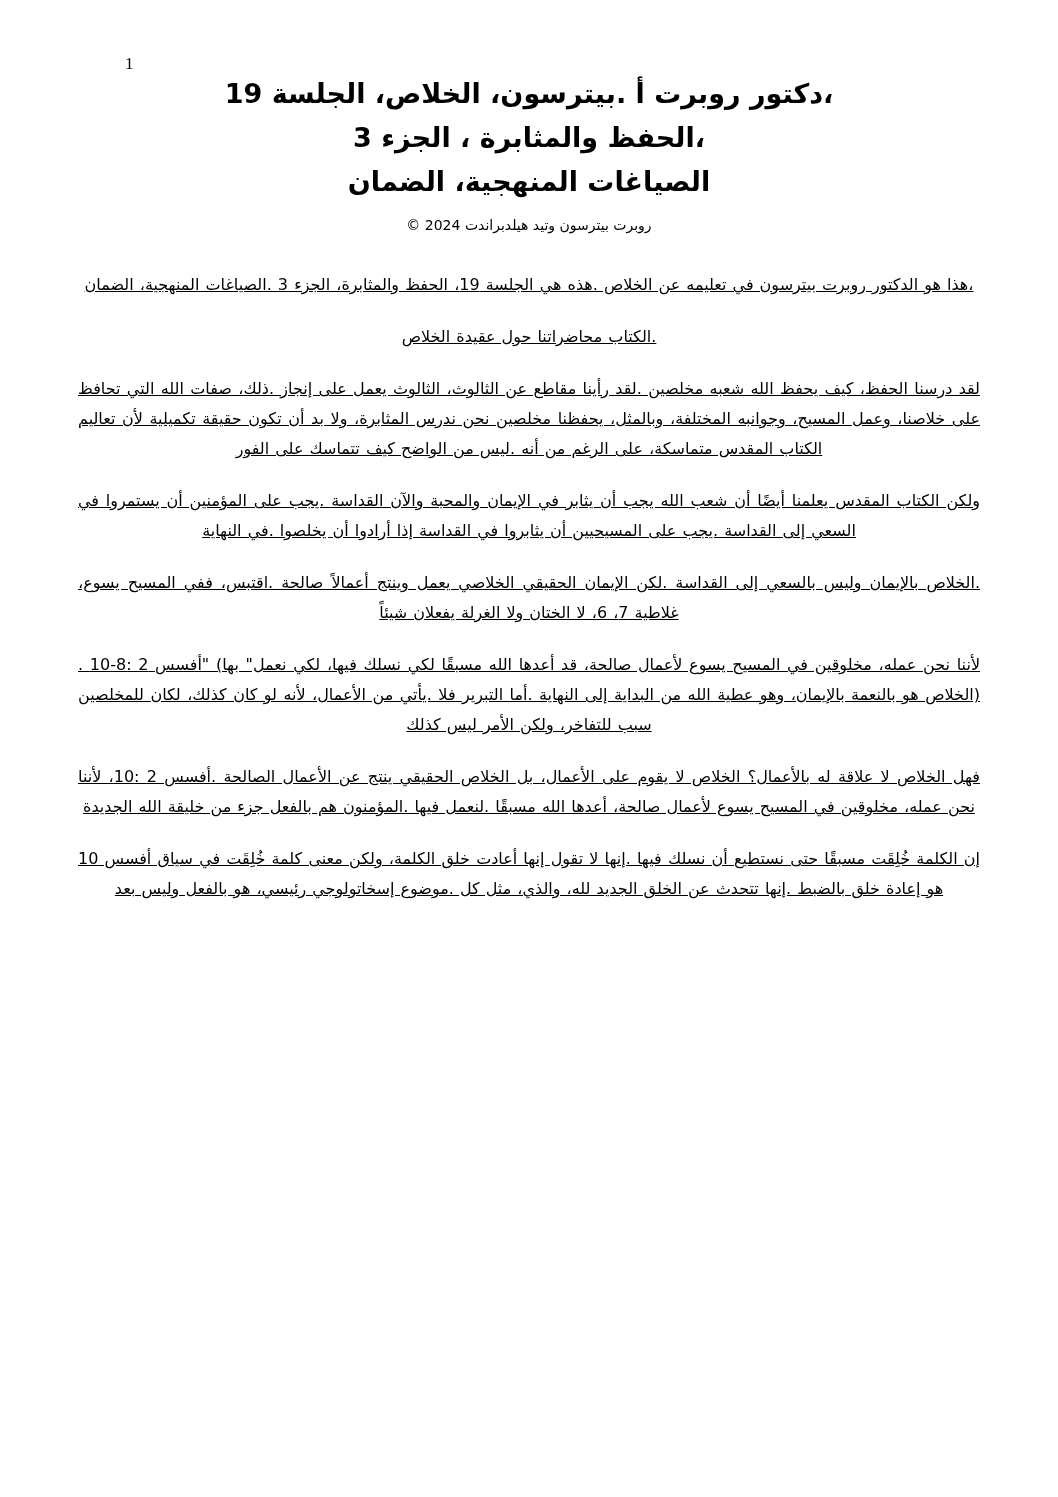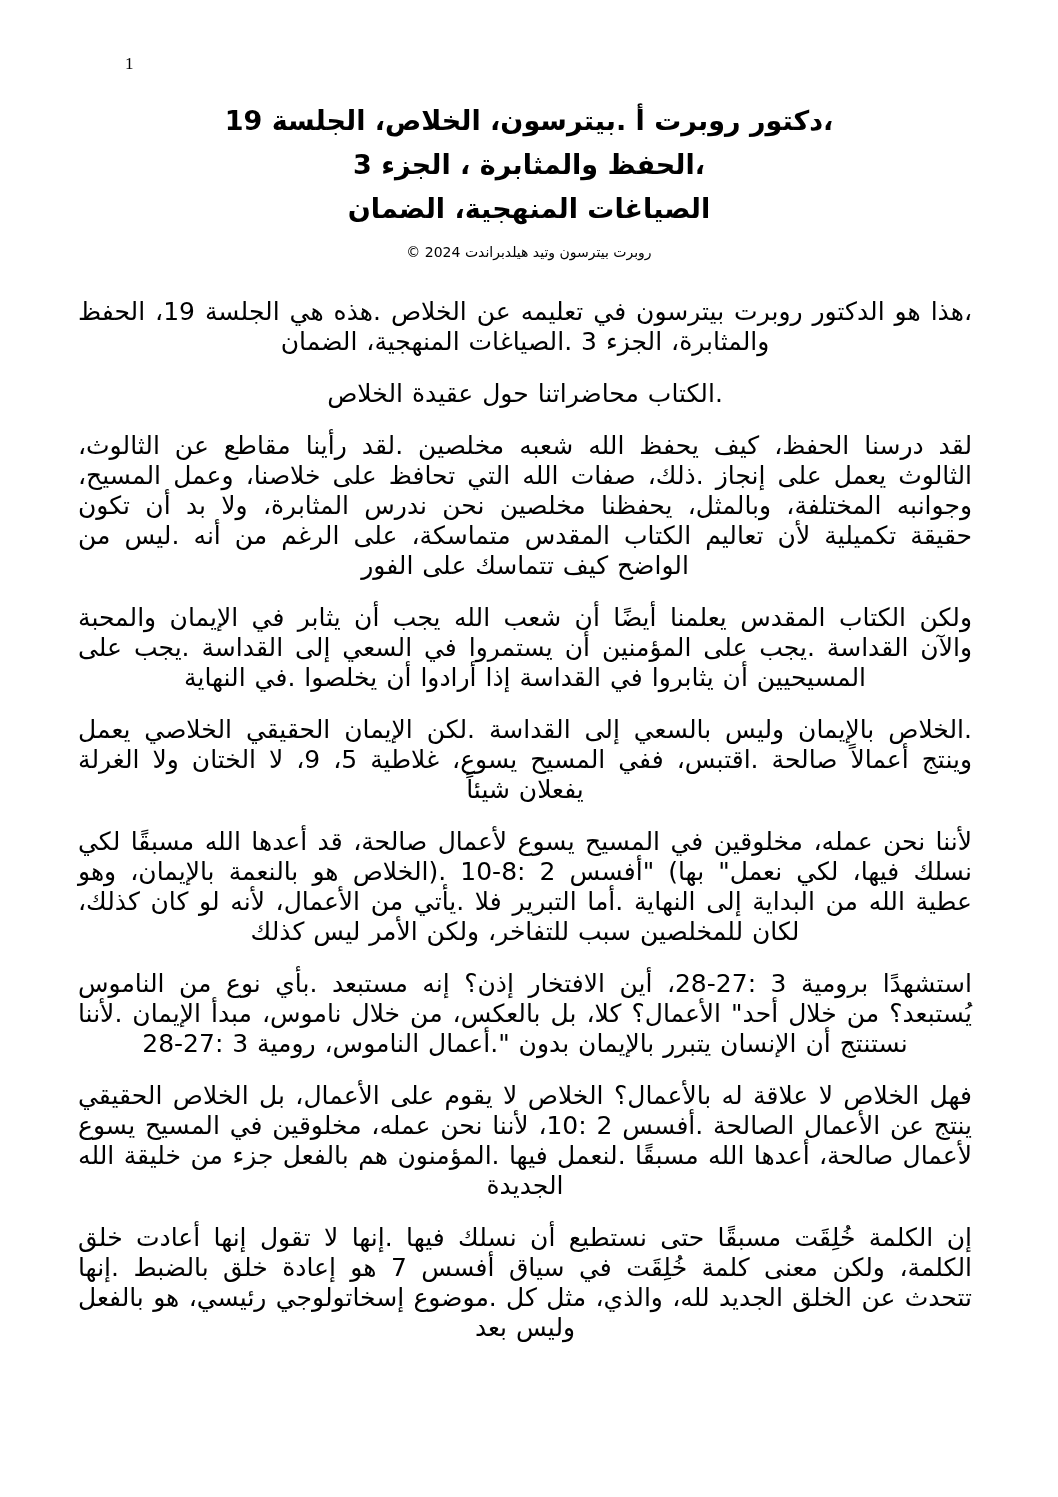--- a/index.html
+++ b/index.html
@@ -15,21 +15,21 @@
   }
   .page-number{
     position:absolute;
     top:54px;
     left:125px;
     font-family:"Liberation Serif",serif;
     font-size:17px;
     color:#000000;
   }
   .content{
-    padding:99px 78px 0 78px;
+    padding:72px 78px 0 78px;
     box-sizing:border-box;
   }
   .title-block{
     direction:rtl;
     text-align:center;
     font-weight:bold;
     font-size:27px;
     line-height:44px;
     color:#000000;
   }
@@ -40,24 +40,25 @@
     font-weight:normal;
     font-size:14px;
     line-height:30px;
     margin-top:6px;
   }
   .doc-body{margin-top:30px;}
   .para{
     direction:rtl;
     text-align:justify;
     text-align-last:center;
-    font-size:25px;
+    font-size:16px;
     line-height:30px;
-    margin:0 8px 22px 0;
+    margin:0 0 22px 0;
     word-spacing:1px;
+    text-decoration:underline;
   }
 </style>
 </head>
 <body>
 
 <div class="page">
 
   <div class="page-number">1</div>
 
   <div class="content">
@@ -67,21 +68,20 @@
       <div class="title-line">،الحفظ والمثابرة ، الجزء 3</div>
       <div class="title-line">الصياغات المنهجية، الضمان</div>
       <div class="byline">روبرت بيترسون وتيد هيلدبراندت 2024 ©</div>
     </header>
 
     <main class="doc-body">
       <p class="para">،هذا هو الدكتور روبرت بيترسون في تعليمه عن الخلاص .هذه هي الجلسة 19، الحفظ والمثابرة، الجزء 3 .الصياغات المنهجية، الضمان</p>
       <p class="para">.الكتاب محاضراتنا حول عقيدة الخلاص</p>
       <p class="para">لقد درسنا الحفظ، كيف يحفظ الله شعبه مخلصين .لقد رأينا مقاطع عن الثالوث، الثالوث يعمل على إنجاز .ذلك، صفات الله التي تحافظ على خلاصنا، وعمل المسيح، وجوانبه المختلفة، وبالمثل، يحفظنا مخلصين نحن ندرس المثابرة، ولا بد أن تكون حقيقة تكميلية لأن تعاليم الكتاب المقدس متماسكة، على الرغم من أنه .ليس من الواضح كيف تتماسك على الفور</p>
       <p class="para">ولكن الكتاب المقدس يعلمنا أيضًا أن شعب الله يجب أن يثابر في الإيمان والمحبة والآن القداسة .يجب على المؤمنين أن يستمروا في السعي إلى القداسة .يجب على المسيحيين أن يثابروا في القداسة إذا أرادوا أن يخلصوا .في النهاية</p>
-      <p class="para">.الخلاص بالإيمان وليس بالسعي إلى القداسة .لكن الإيمان الحقيقي الخلاصي يعمل وينتج أعمالاً صالحة .اقتبس، ففي المسيح يسوع، غلاطية 5، 9، لا الختان ولا الغرلة يفعلان شيئاً</p>
+      <p class="para">.الخلاص بالإيمان وليس بالسعي إلى القداسة .لكن الإيمان الحقيقي الخلاصي يعمل وينتج أعمالاً صالحة .اقتبس، ففي المسيح يسوع، غلاطية 7، 6، لا الختان ولا الغرلة يفعلان شيئاً</p>
       <p class="para">لأننا نحن عمله، مخلوقين في المسيح يسوع لأعمال صالحة، قد أعدها الله مسبقًا لكي نسلك فيها، لكي نعمل" بها) "أفسس 2 :8-10 .(الخلاص هو بالنعمة بالإيمان، وهو عطية الله من البداية إلى النهاية .أما التبرير فلا .يأتي من الأعمال، لأنه لو كان كذلك، لكان للمخلصين سبب للتفاخر، ولكن الأمر ليس كذلك</p>
-      <p class="para">استشهدًا برومية 3 :27-28، أين الافتخار إذن؟ إنه مستبعد .بأي نوع من الناموس يُستبعد؟ من خلال أحد" الأعمال؟ كلا، بل بالعكس، من خلال ناموس، مبدأ الإيمان .لأننا نستنتج أن الإنسان يتبرر بالإيمان بدون ".أعمال الناموس، رومية 3 :27-28</p>
       <p class="para">فهل الخلاص لا علاقة له بالأعمال؟ الخلاص لا يقوم على الأعمال، بل الخلاص الحقيقي ينتج عن الأعمال الصالحة .أفسس 2 :10، لأننا نحن عمله، مخلوقين في المسيح يسوع لأعمال صالحة، أعدها الله مسبقًا .لنعمل فيها .المؤمنون هم بالفعل جزء من خليقة الله الجديدة</p>
-      <p class="para">إن الكلمة خُلِقَت مسبقًا حتى نستطيع أن نسلك فيها .إنها لا تقول إنها أعادت خلق الكلمة، ولكن معنى كلمة خُلِقَت في سياق أفسس 7 هو إعادة خلق بالضبط .إنها تتحدث عن الخلق الجديد لله، والذي، مثل كل .موضوع إسخاتولوجي رئيسي، هو بالفعل وليس بعد</p>
+      <p class="para">إن الكلمة خُلِقَت مسبقًا حتى نستطيع أن نسلك فيها .إنها لا تقول إنها أعادت خلق الكلمة، ولكن معنى كلمة خُلِقَت في سياق أفسس 10 هو إعادة خلق بالضبط .إنها تتحدث عن الخلق الجديد لله، والذي، مثل كل .موضوع إسخاتولوجي رئيسي، هو بالفعل وليس بعد</p>
     </main>
 
   </div>
 </div>
 
 </body></html>

